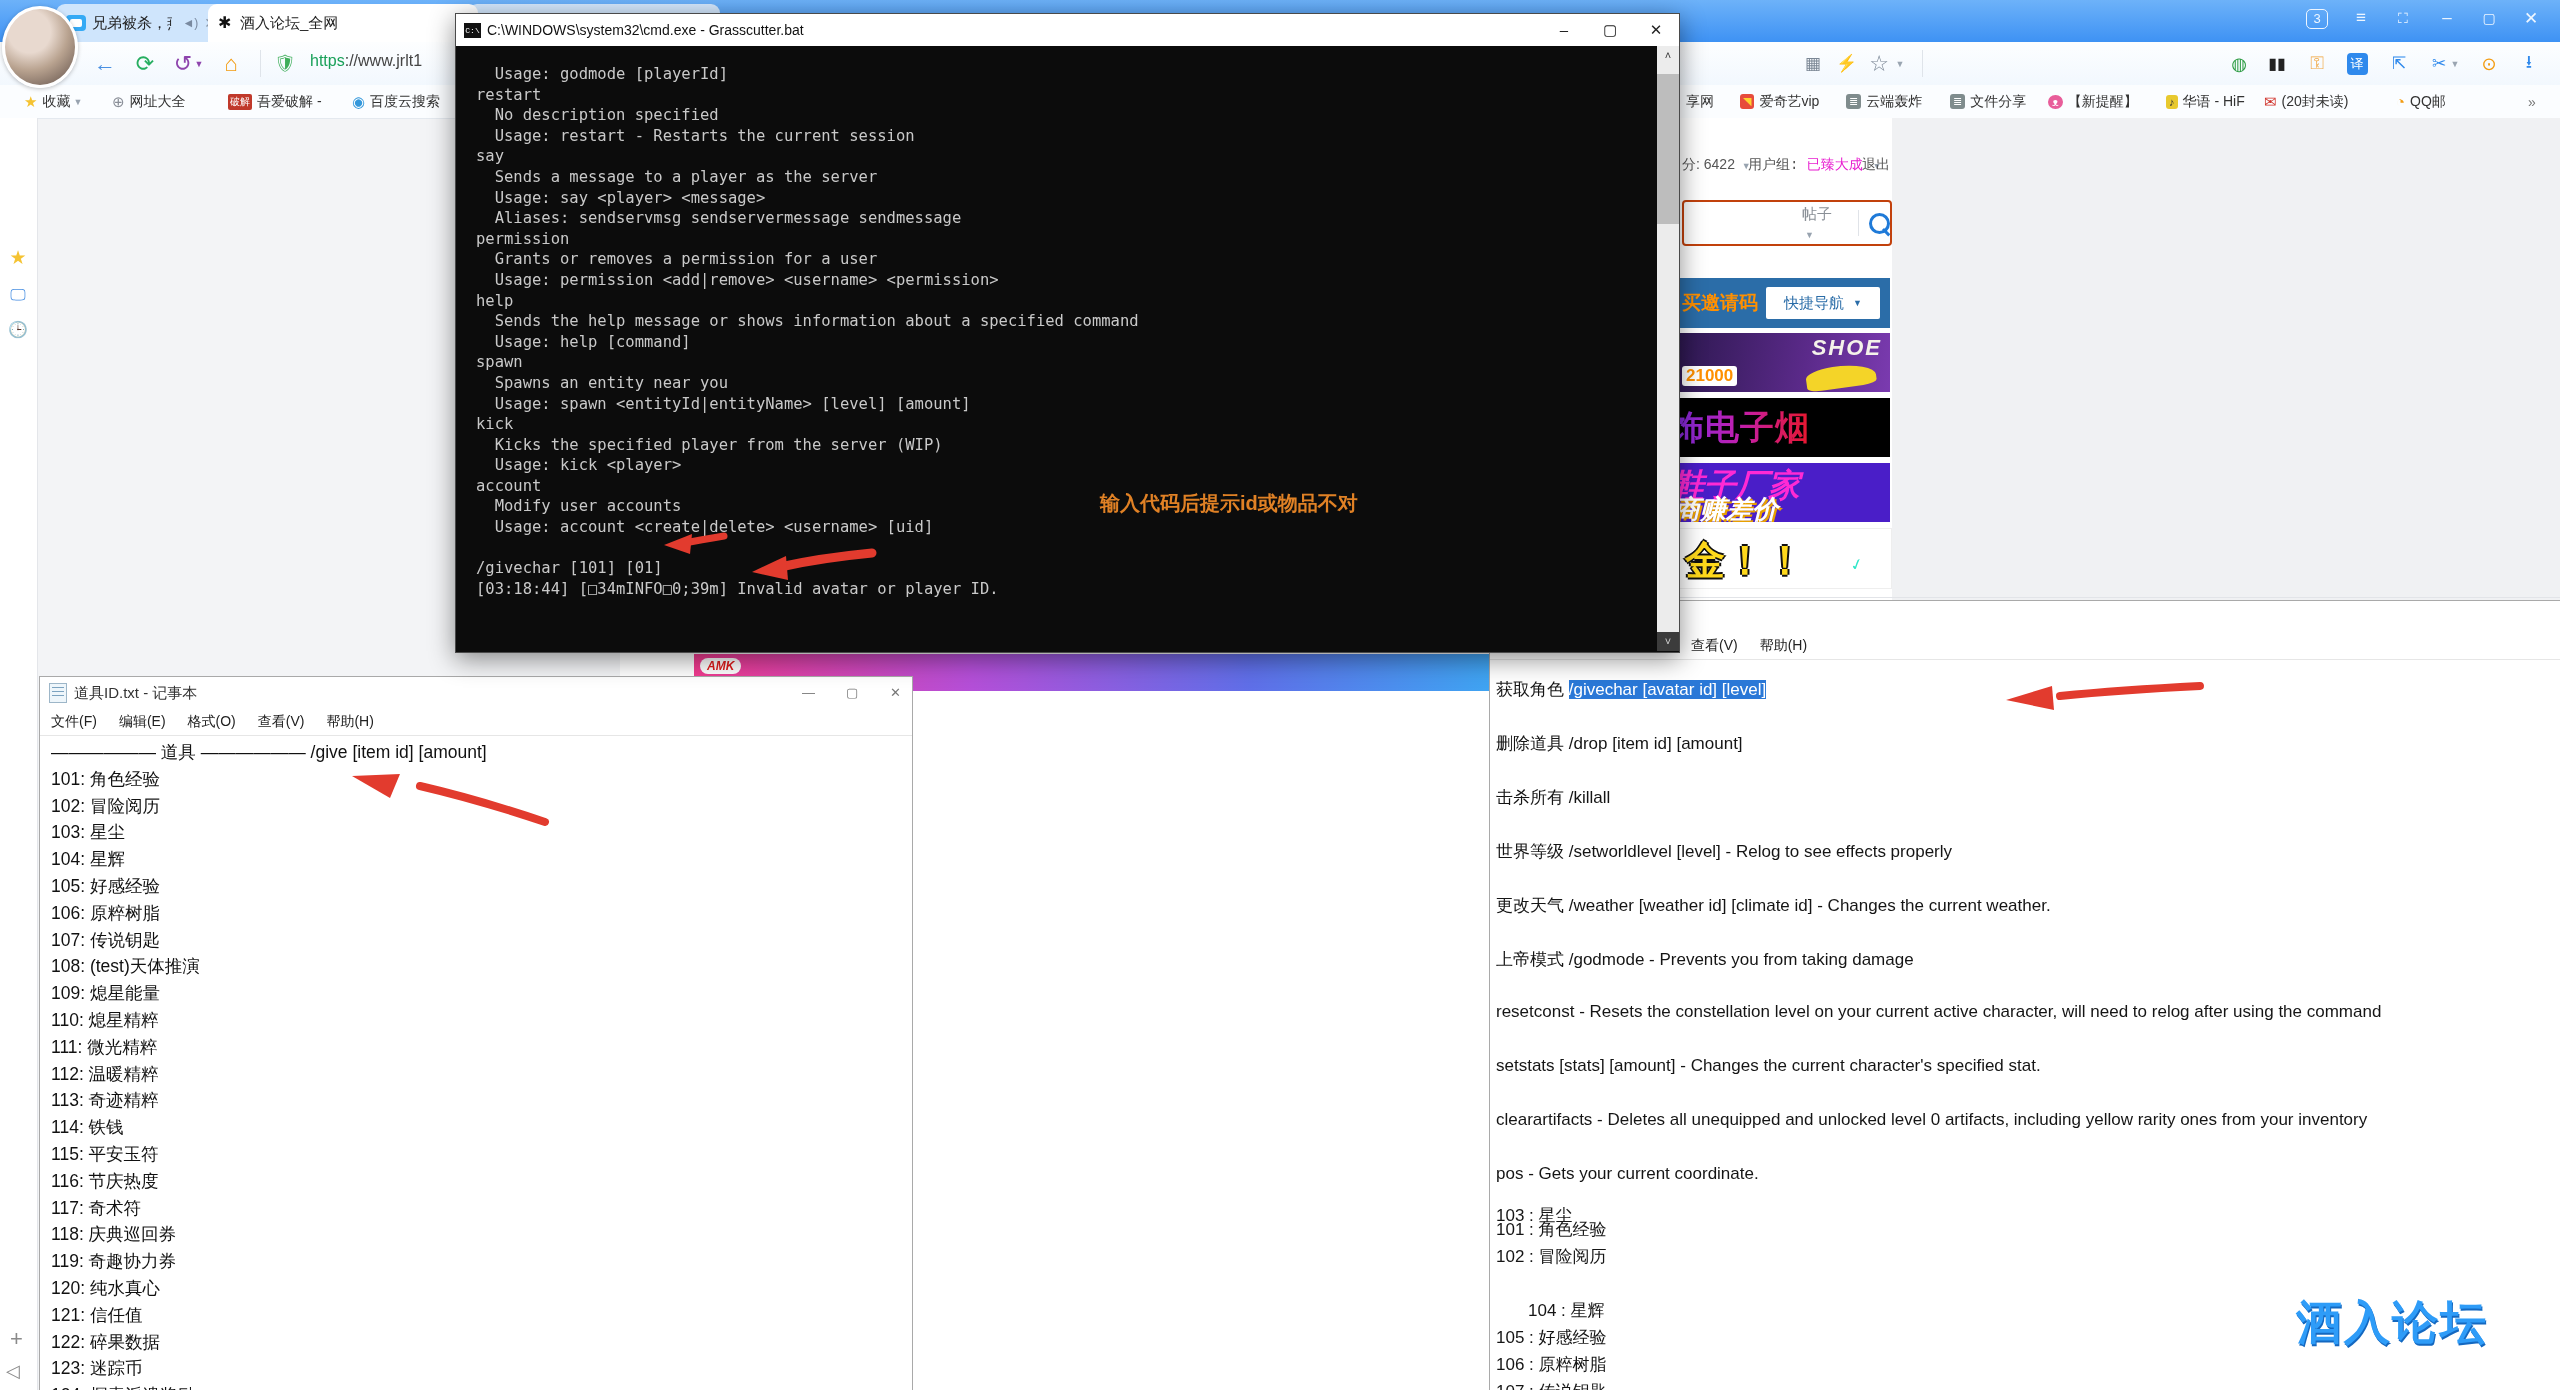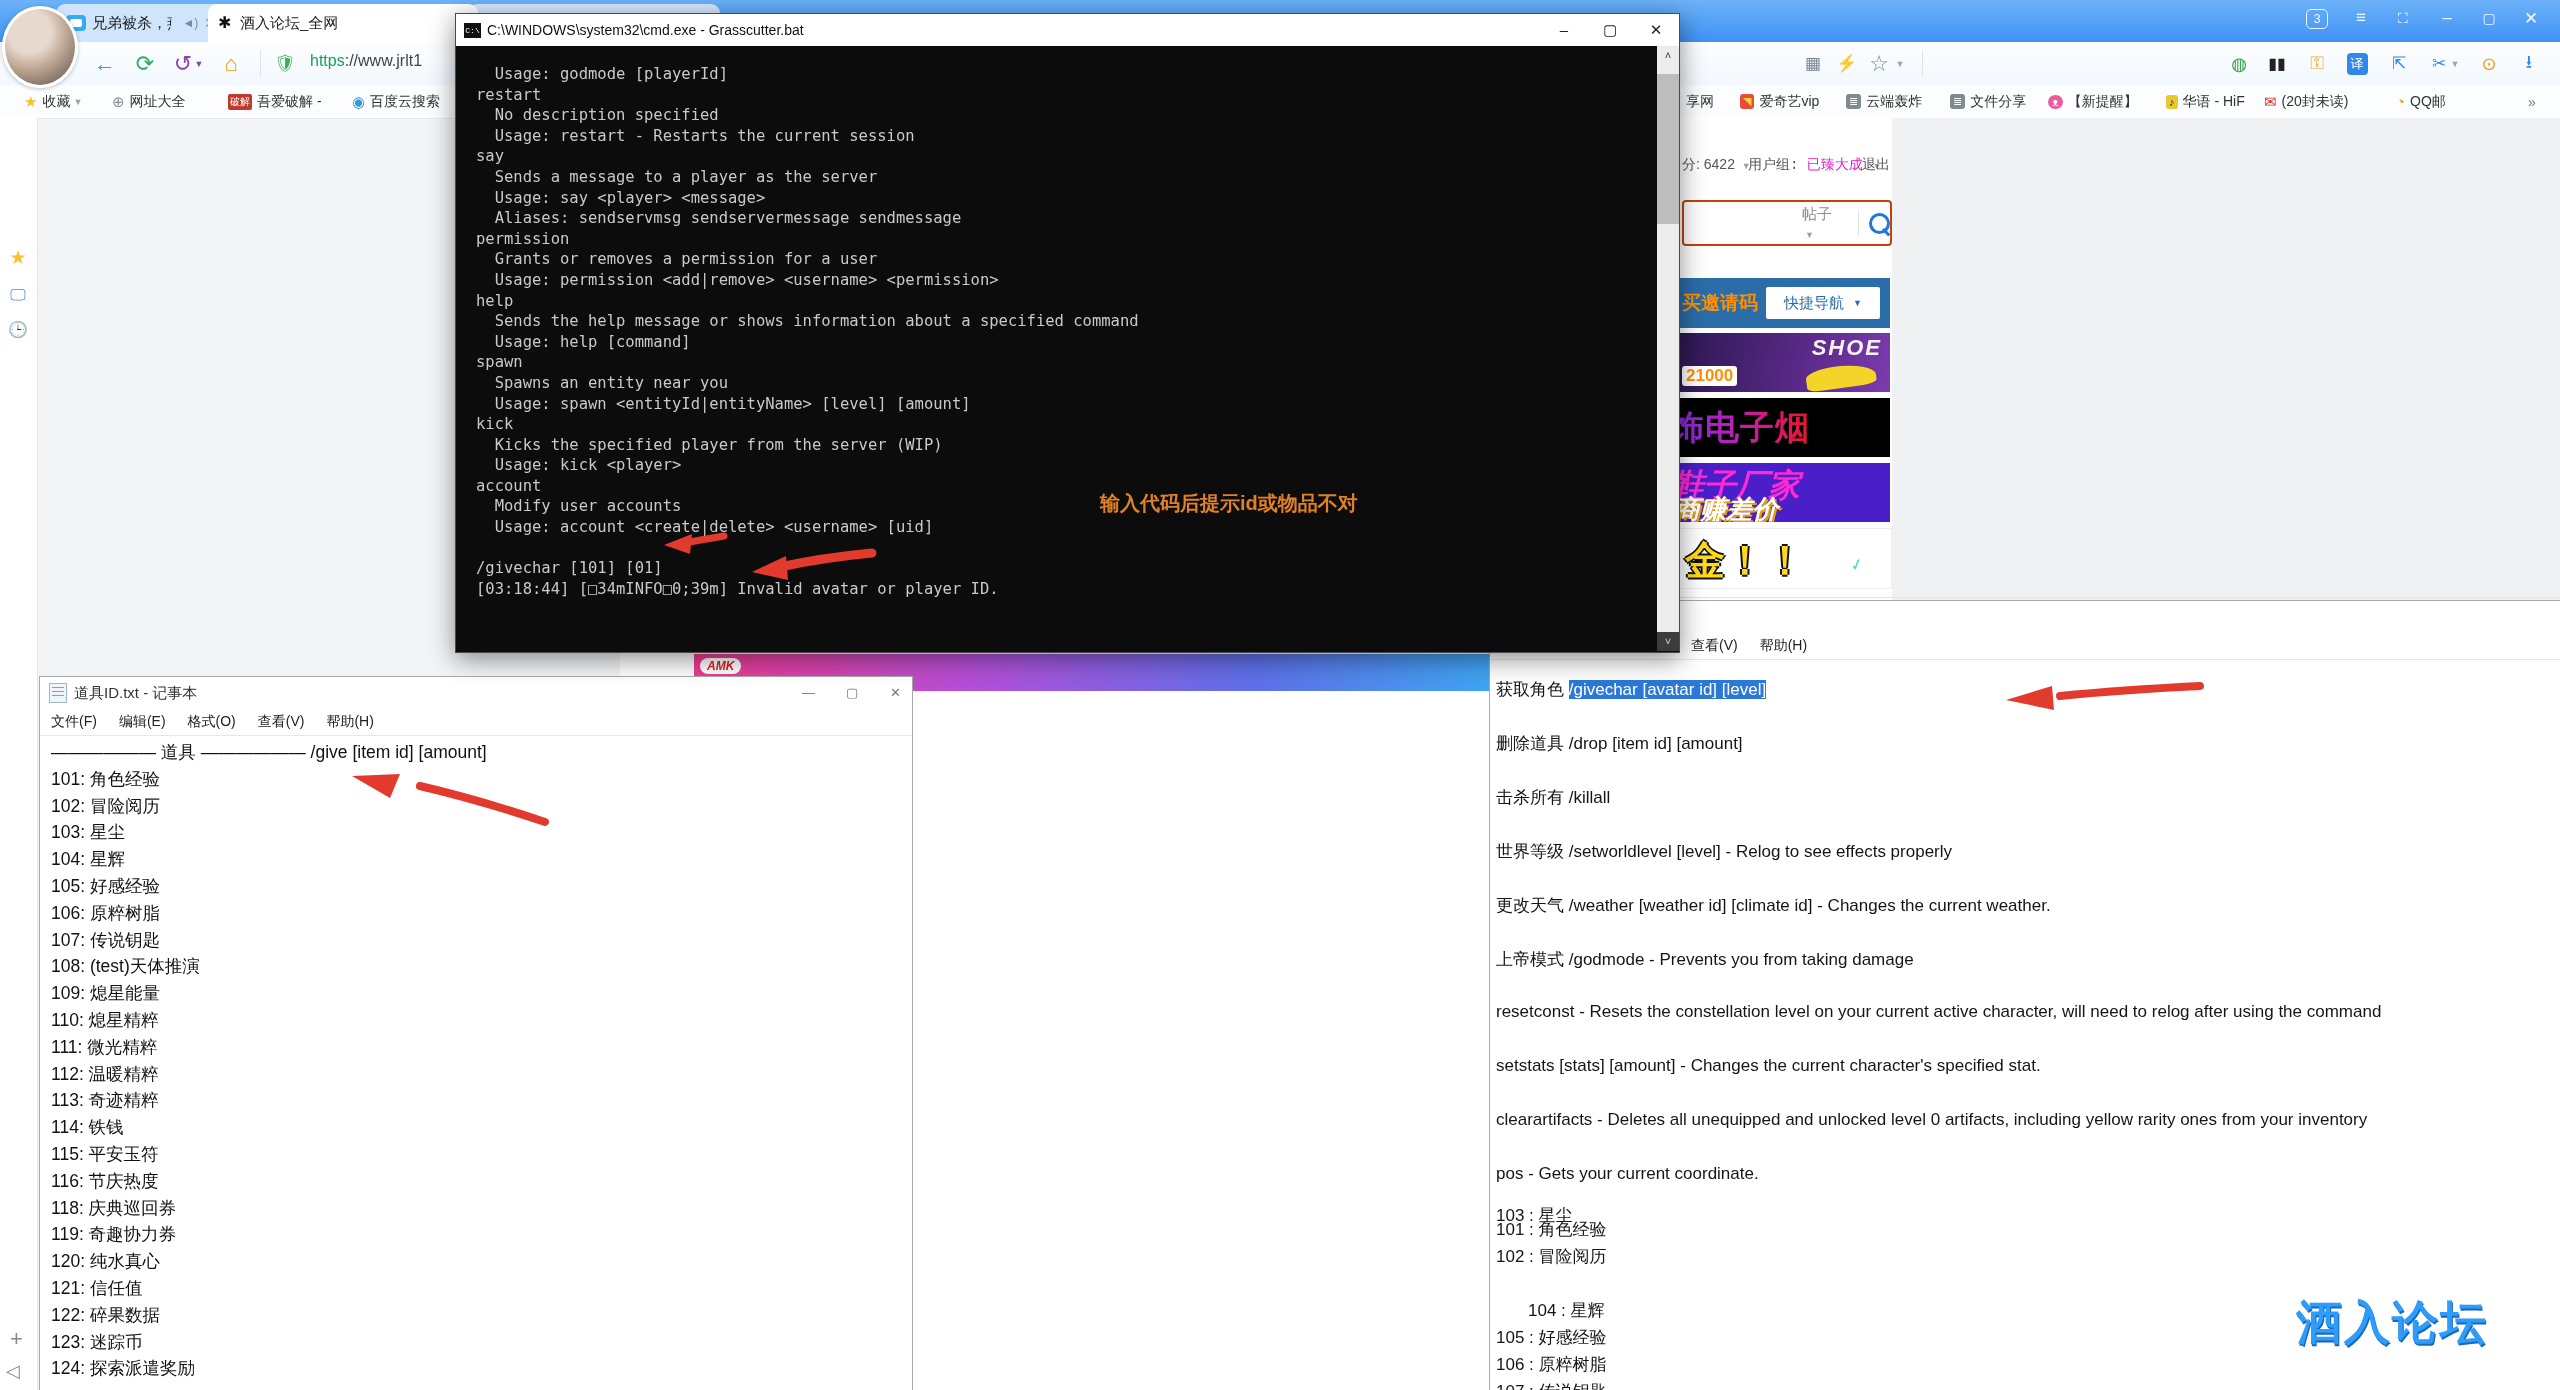--- a/index.html
+++ b/index.html
@@ -359,20 +359,21 @@
           <div>107: 传说钥匙</div>
           <div>108: (test)天体推演</div>
           <div>109: 熄星能量</div>
           <div>110: 熄星精粹</div>
           <div>111: 微光精粹</div>
           <div>112: 温暖精粹</div>
           <div>113: 奇迹精粹</div>
           <div>114: 铁钱</div>
           <div>115: 平安玉符</div>
           <div>116: 节庆热度</div>
+          <div>117: 奇术符</div>
           <div>118: 庆典巡回券</div>
           <div>119: 奇趣协力券</div>
           <div>120: 纯水真心</div>
           <div>121: 信任值</div>
           <div>122: 碎果数据</div>
           <div>123: 迷踪币</div>
           <div>124: 探索派遣奖励</div>
         </div>
     </div>
   </div>

